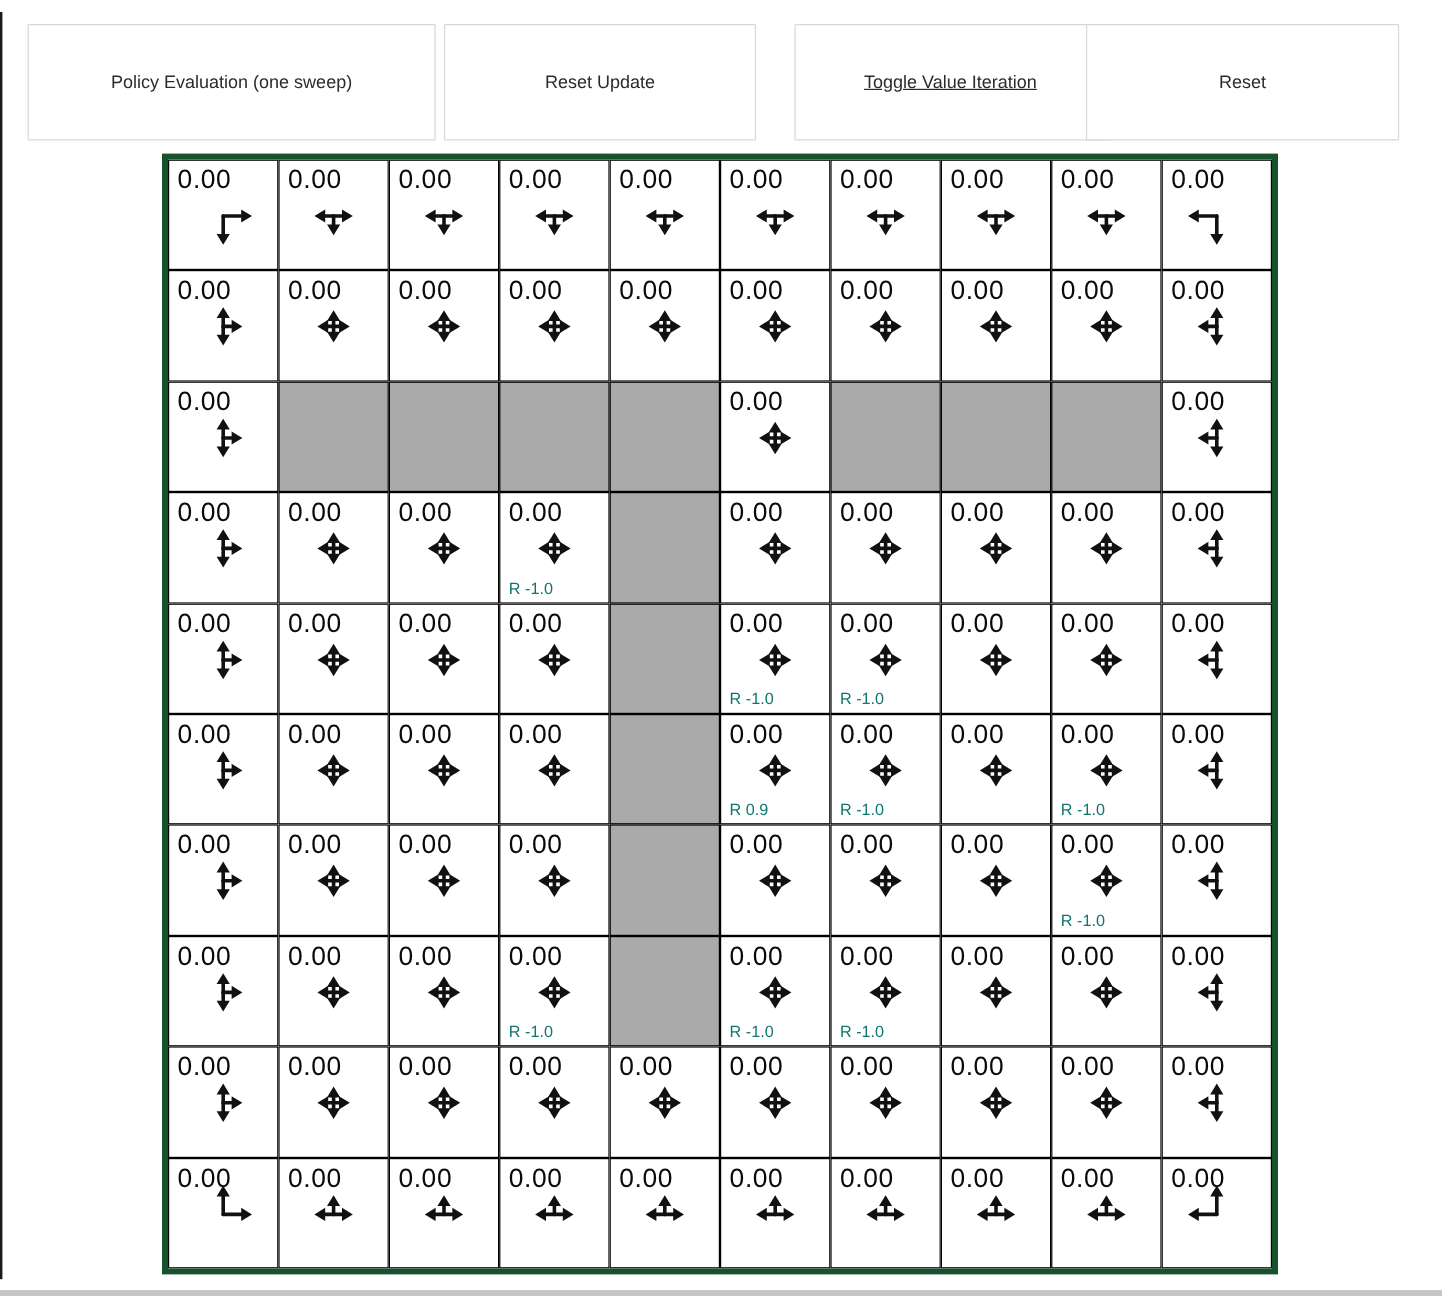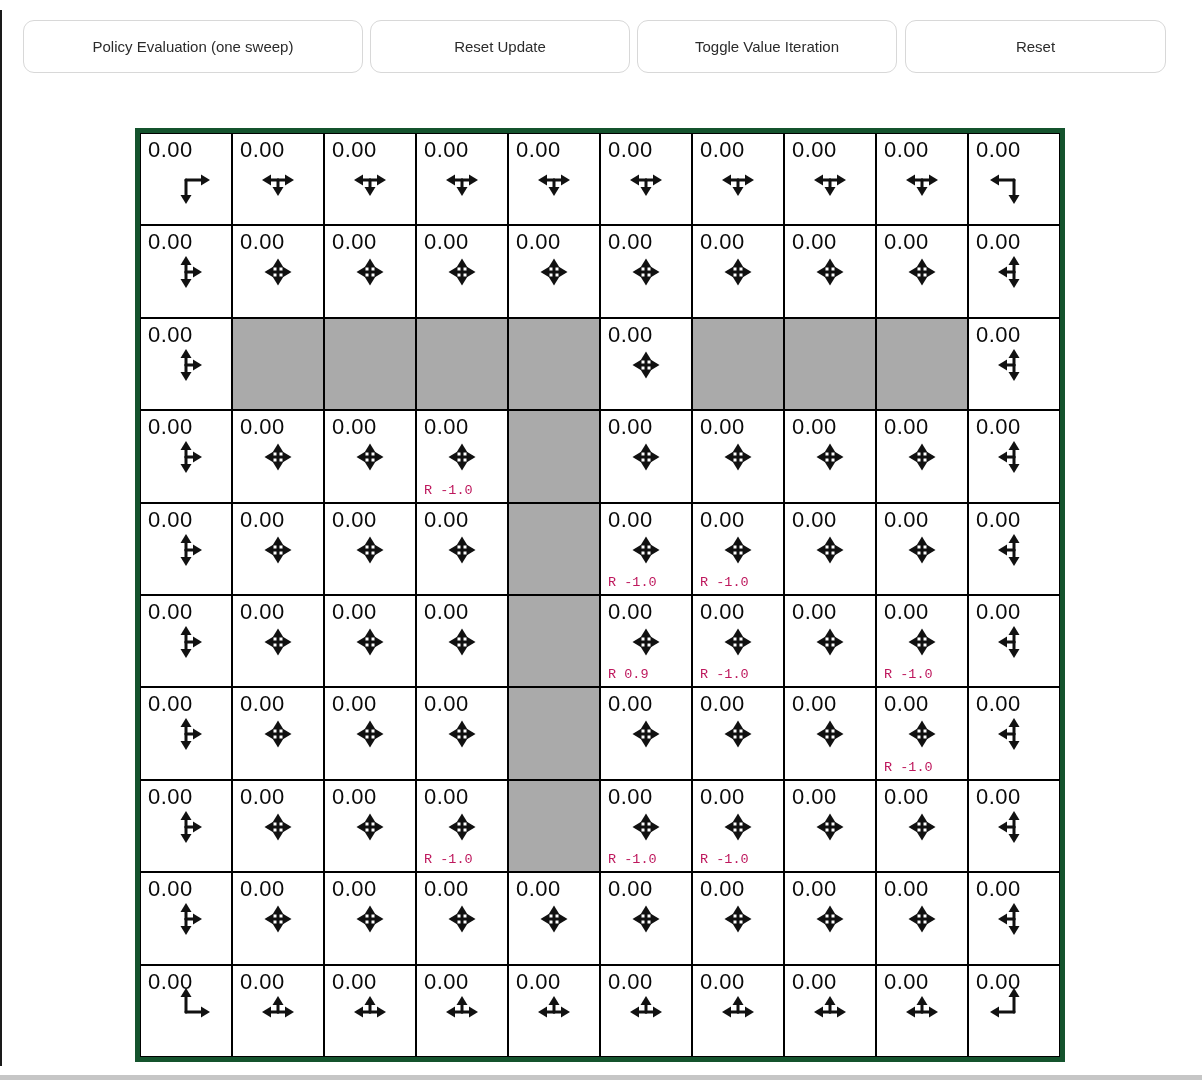--- a/index.html
+++ b/index.html
@@ -1,43 +1,43 @@
 <!DOCTYPE html>
 <html><head>
 <meta charset="utf-8">
 <style>
   html,body{margin:0;padding:0;}
   body{
     width:1202px;height:1080px;background:#ffffff;position:relative;
     overflow:hidden;font-family:"Liberation Sans", sans-serif;
   }
   .toolbar-btn{
-    position:absolute;top:20px;height:53px;background:#ffffff;
+    position:absolute;top:20px;height:97px;background:#ffffff;
     border:1.5px solid #d8d8d8;display:flex;align-items:center;justify-content:center;
     font-size:15px;color:#2b2b2b;font-family:"Liberation Sans", sans-serif;
-    box-sizing:border-box;cursor:pointer;border-radius:11px;
+    box-sizing:border-box;cursor:pointer;border-radius:1px;
   }
   #btn-1{left:23px;width:340px;}
   #btn-2{left:370px;width:260px;}
-  #btn-3{left:637px;width:260px;}
+  #btn-3{left:662px;width:260px;text-decoration:underline;}
   #btn-4{left:905px;width:261px;text-align:right;}
   .grid{
     position:absolute;left:135px;top:128px;width:920px;height:924px;
     display:grid;grid-template-columns:repeat(10,1fr);grid-template-rows:repeat(10,1fr);
     border:5px solid #14532d;
   }
   .cell{position:relative;border:1px solid #000;background:#ffffff;box-sizing:border-box;}
   .cell.wall{background:#aaaaaa;}
   .cell .value{
     position:absolute;top:3px;left:7px;font-size:22px;color:#0a0a0a;
     letter-spacing:0.5px;white-space:nowrap;
   }
   .cell .arrows{position:absolute;left:50%;top:14px;transform:translateX(-50%);}
   .cell .reward{
-    position:absolute;bottom:4px;left:7px;font-size:13.5px;color:#be185d;white-space:nowrap;font-family:Liberation Mono, monospace;
+    position:absolute;bottom:4px;left:7px;font-size:13.5px;color:#0f766e;white-space:nowrap;
   }
   .left-edge{position:absolute;left:0;top:10px;width:2px;height:1056px;background:#1a1a1a;}
   .bottom-edge{position:absolute;left:0;top:1075px;width:1202px;height:5px;background:#c6c6c6;}
 </style>
 </head>
 <body>
 
 <div>
   <button class="toolbar-btn" id="btn-1">Policy Evaluation (one sweep)</button>
   <button class="toolbar-btn" id="btn-2">Reset Update</button>

